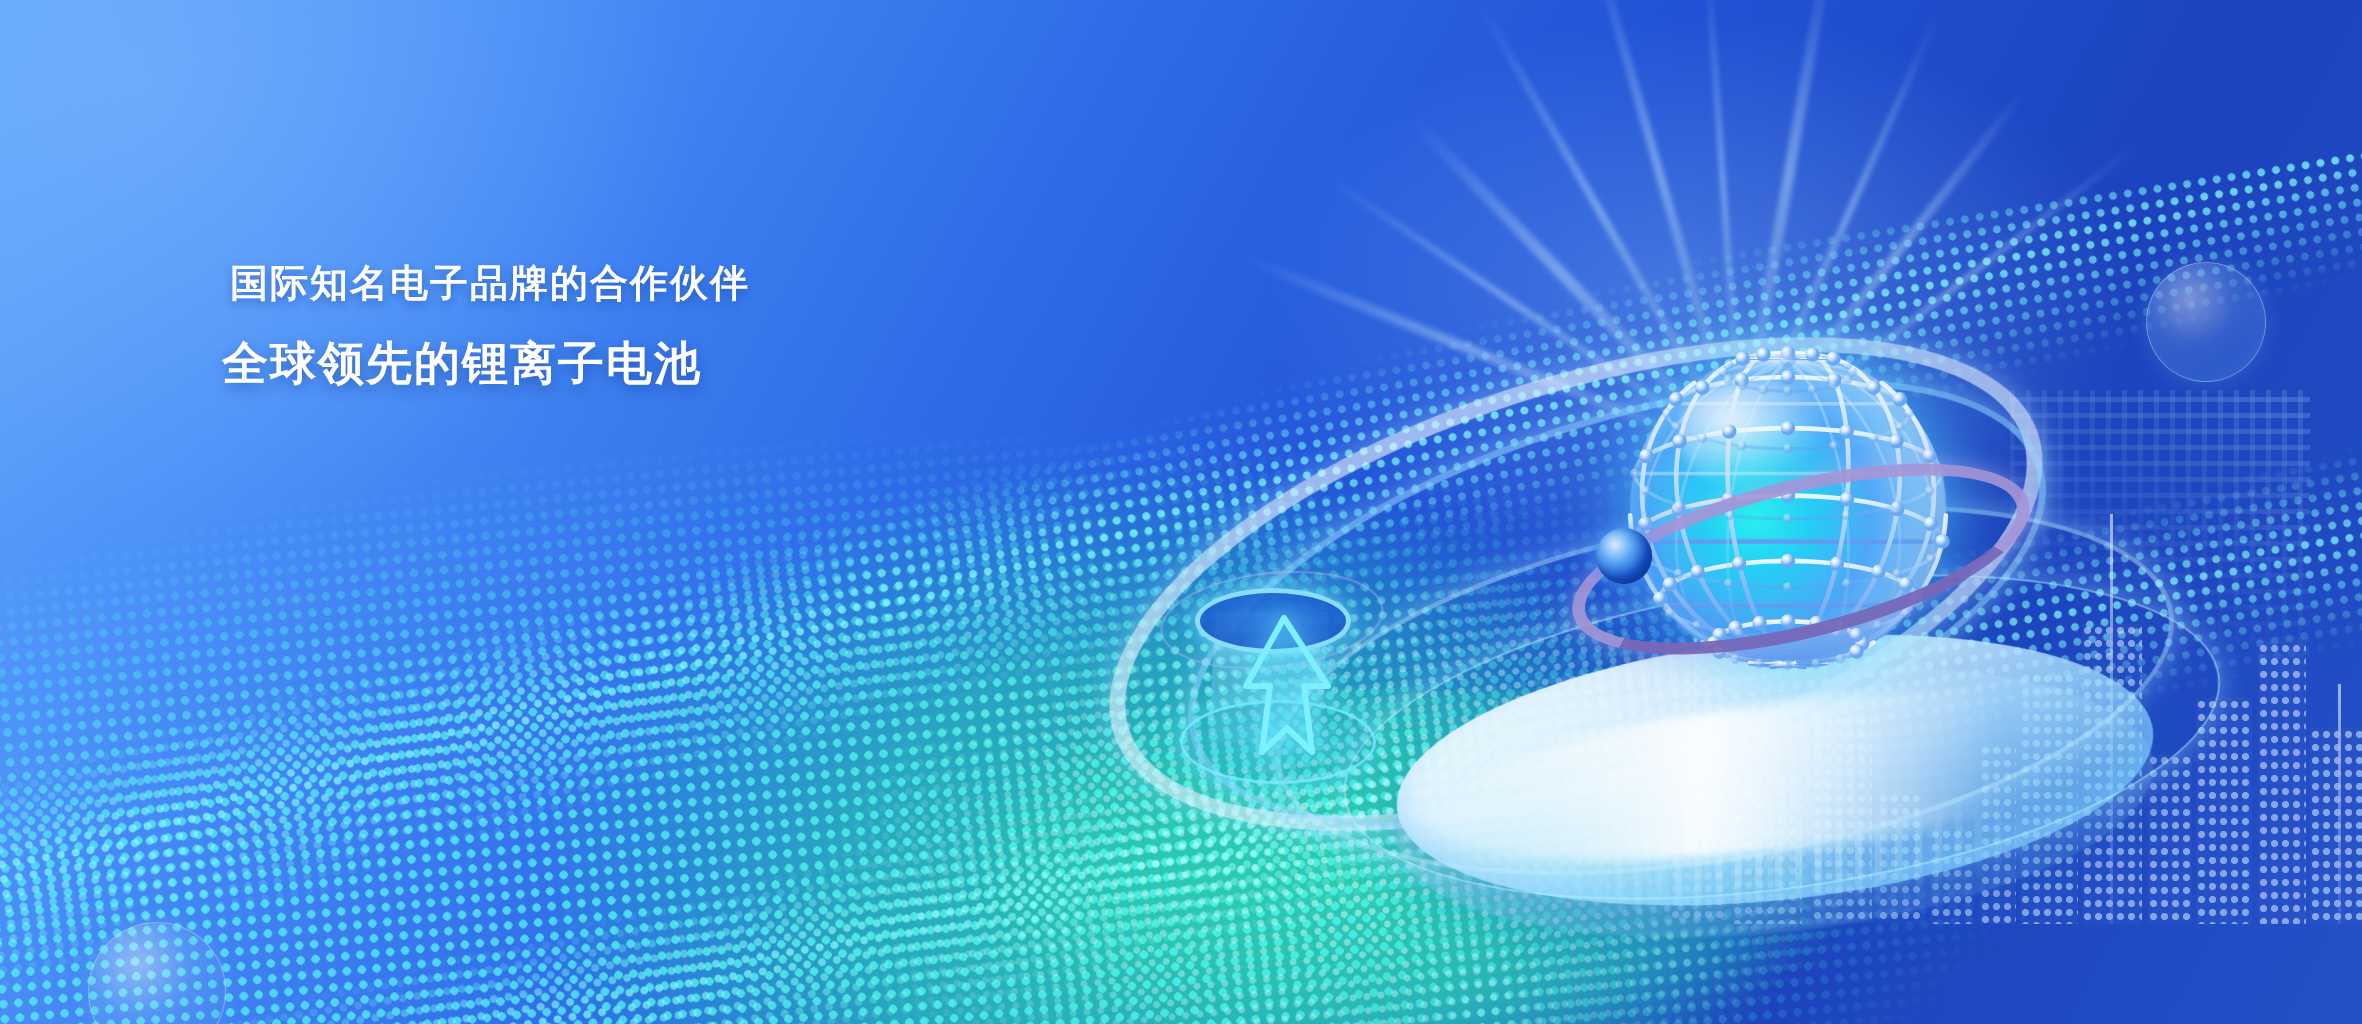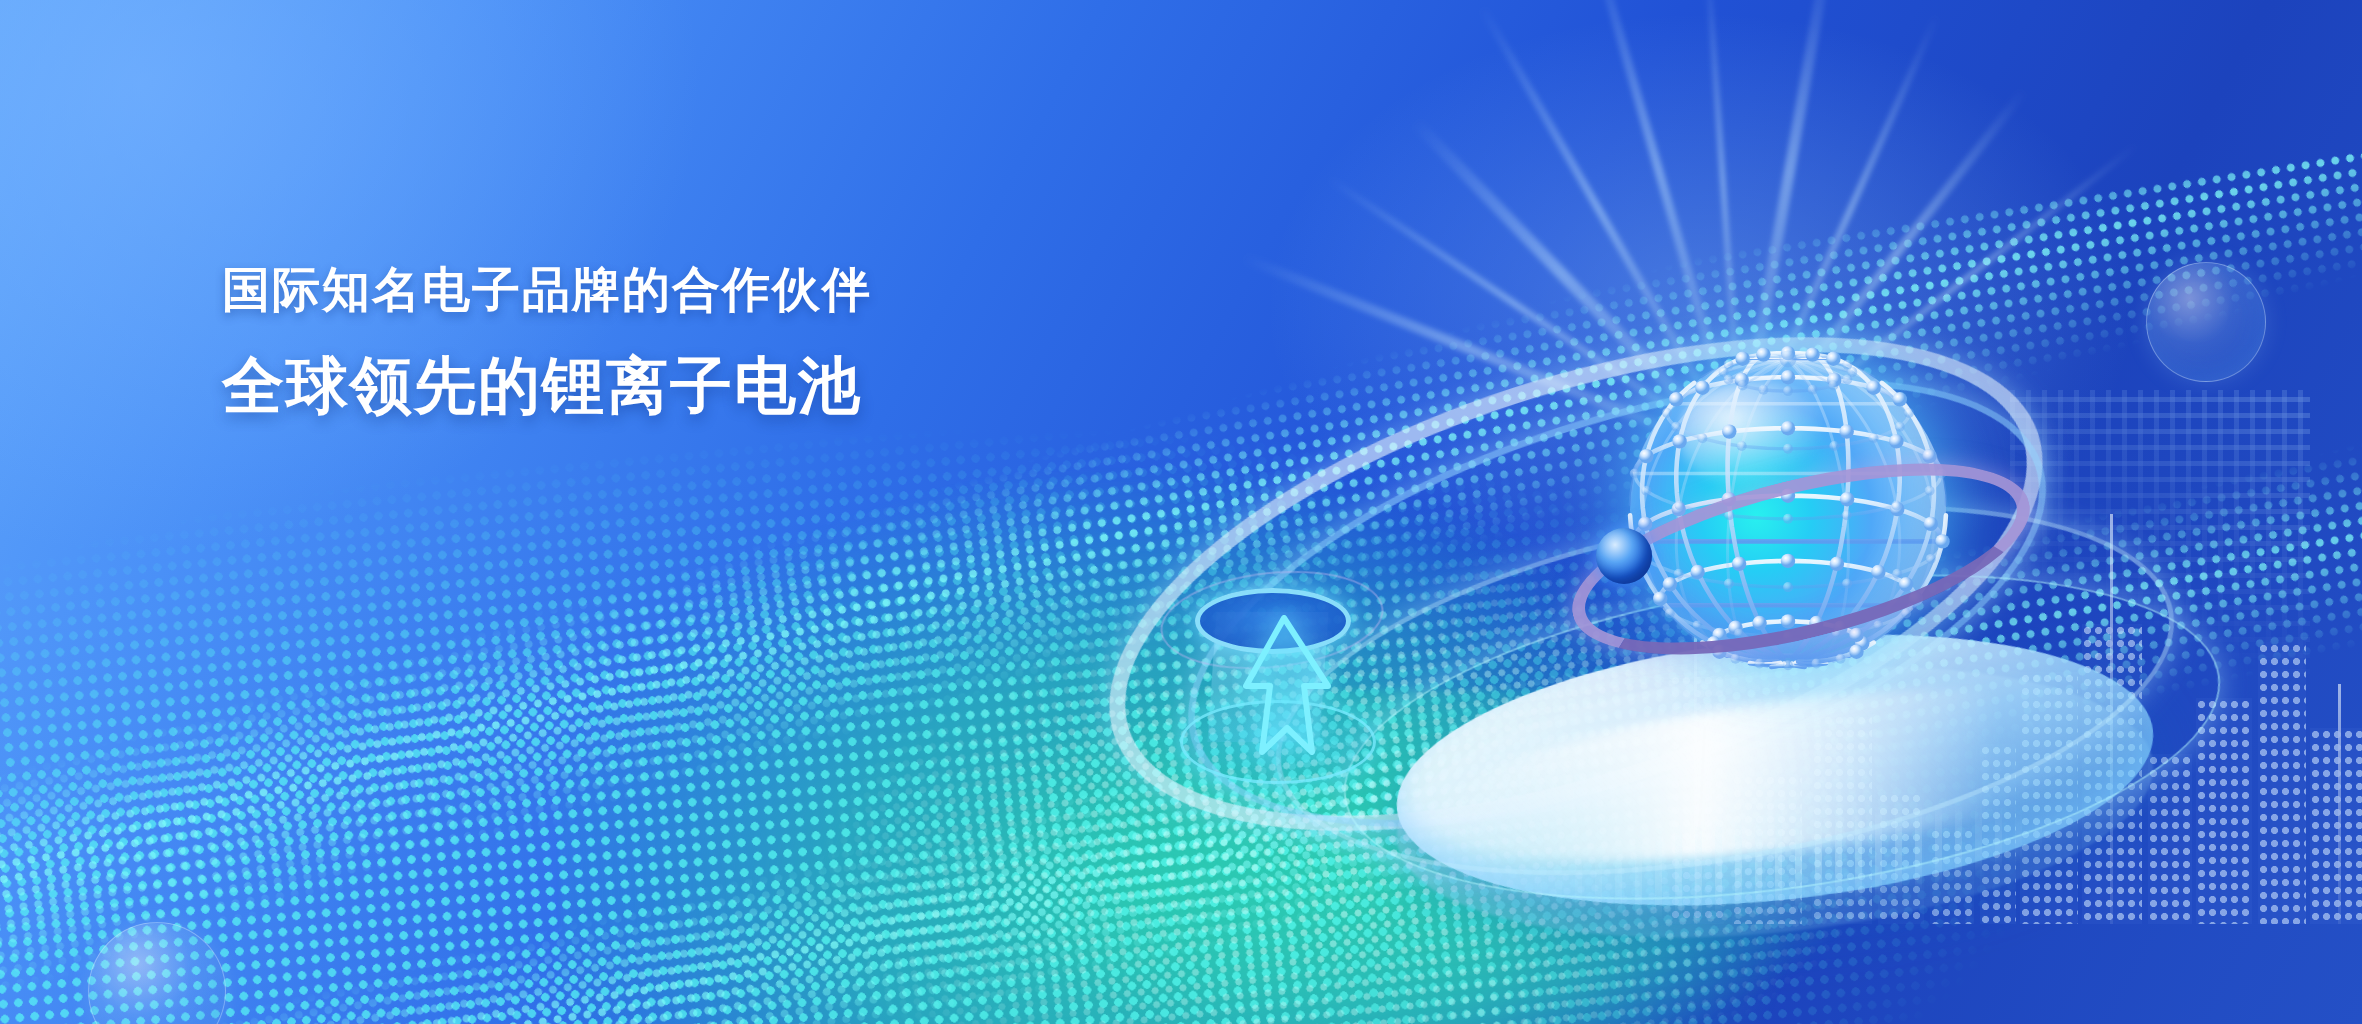--- a/index.html
+++ b/index.html
@@ -186,25 +186,25 @@
     background:repeating-linear-gradient(0deg, rgba(180,220,255,.40) 0 5px, rgba(0,0,0,0) 5px 16px),
                repeating-linear-gradient(90deg, rgba(180,220,255,.30) 0 5px, rgba(0,0,0,0) 5px 16px);
     -webkit-mask-image:linear-gradient(200deg, #000 0%, rgba(0,0,0,0) 75%);
             mask-image:linear-gradient(200deg, #000 0%, rgba(0,0,0,0) 75%);
     opacity:.55;
   }
 
   
   .copy{position:absolute;left:222px;top:258px;width:900px;}
   .eyebrow{
-    font-size:48px;font-weight:700;color:#ffffff;letter-spacing:2px;
-    text-shadow:0 4px 10px rgba(14,55,140,.42);margin:0 0 26px 0;
+    font-size:38px;font-weight:700;color:#ffffff;letter-spacing:2px;
+    text-shadow:0 4px 10px rgba(14,55,140,.42);margin:0 0 26px 8px;
   }
   .headline{
-    font-size:62px;font-weight:700;color:#ffffff;letter-spacing:2px;line-height:1.22;
+    font-size:46px;font-weight:700;color:#ffffff;letter-spacing:2px;line-height:1.22;
     text-shadow:0 5px 14px rgba(14,55,140,.48);margin:0;
   }
   .headline .ln{display:block;}
 </style>
 </head>
 <body>
 
 <div class="stage">
 
   <div class="lyr glow-a"></div>

